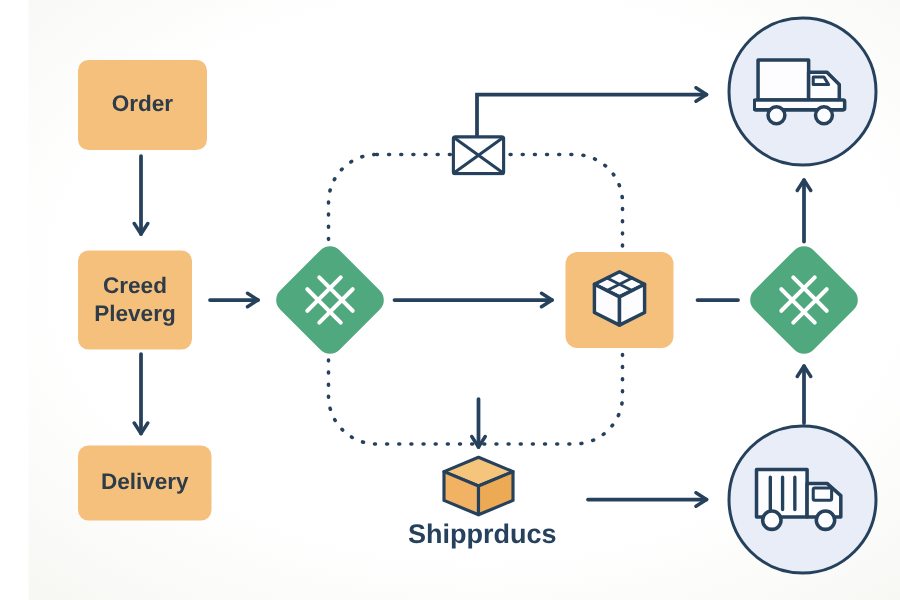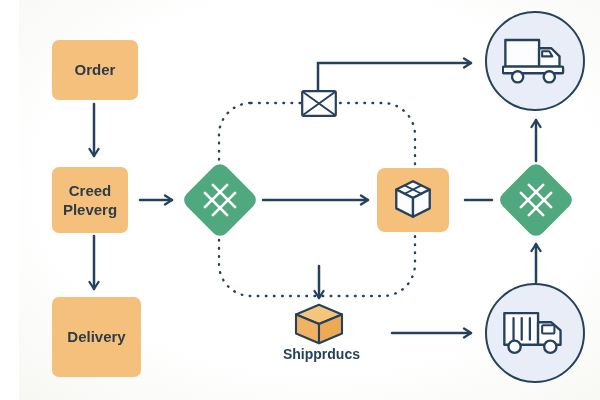--- a/index.html
+++ b/index.html
@@ -30,21 +30,21 @@
   .dotted{fill:none;stroke:var(--color-navy);stroke-width:2.4;stroke-dasharray:0.6 7.5;stroke-linecap:round;}
 
   .node{position:absolute;z-index:2;display:flex;align-items:center;justify-content:center;}
   .box{
     background:var(--color-box-orange);border-radius:7px;
     color:var(--color-text-dark);font-weight:bold;font-size:15px;line-height:1.3;
     text-align:center;padding:2px 4px;box-sizing:border-box;
   }
   .box-order{left:33px;top:40px;width:86px;height:60px;}
   .box-process{left:33px;top:167px;width:76px;height:66px;}
-  .box-delivery{left:33px;top:297px;width:89px;height:80px;}
+  .box-delivery{left:33px;top:297px;width:89px;height:50px;}
 
   .diamond{
     width:56px;height:56px;border-radius:9px;transform:rotate(45deg);
     background:var(--color-diamond-green);
   }
   .diamond1{left:173px;top:172px;}
   .diamond2{left:489px;top:172px;}
   .hash-path{stroke:var(--color-icon-white);stroke-width:2.4;stroke-linecap:round;fill:none;}
 
   .square{
@@ -69,21 +69,21 @@
   .env-rect{fill:#fff;stroke:var(--color-navy);stroke-width:2.2;}
   .env-x{stroke:var(--color-navy);stroke-width:2;fill:none;}
 
   .package{left:272px;top:301px;width:56px;height:46px;}
   .pk-top{fill:var(--color-package-top);stroke:var(--color-navy);stroke-width:2.2;stroke-linejoin:round;}
   .pk-left{fill:var(--color-package-left);stroke:var(--color-navy);stroke-width:2.2;stroke-linejoin:round;}
   .pk-right{fill:var(--color-package-right);stroke:var(--color-navy);stroke-width:2.2;stroke-linejoin:round;}
 
   .ship-label{
     position:absolute;z-index:2;left:230px;top:346px;width:145px;text-align:center;
-    color:var(--color-navy);font-weight:bold;font-size:14px;
+    color:var(--color-navy);font-weight:bold;font-size:18px;
   }
 </style>
 </head>
 <body>
 
 <div class="canvas">
 
   <svg class="connectors" width="600" height="400" viewBox="0 0 600 400">
     <defs>
       <marker id="ah" markerUnits="userSpaceOnUse" markerWidth="16" markerHeight="16" refX="10" refY="6" orient="auto">

